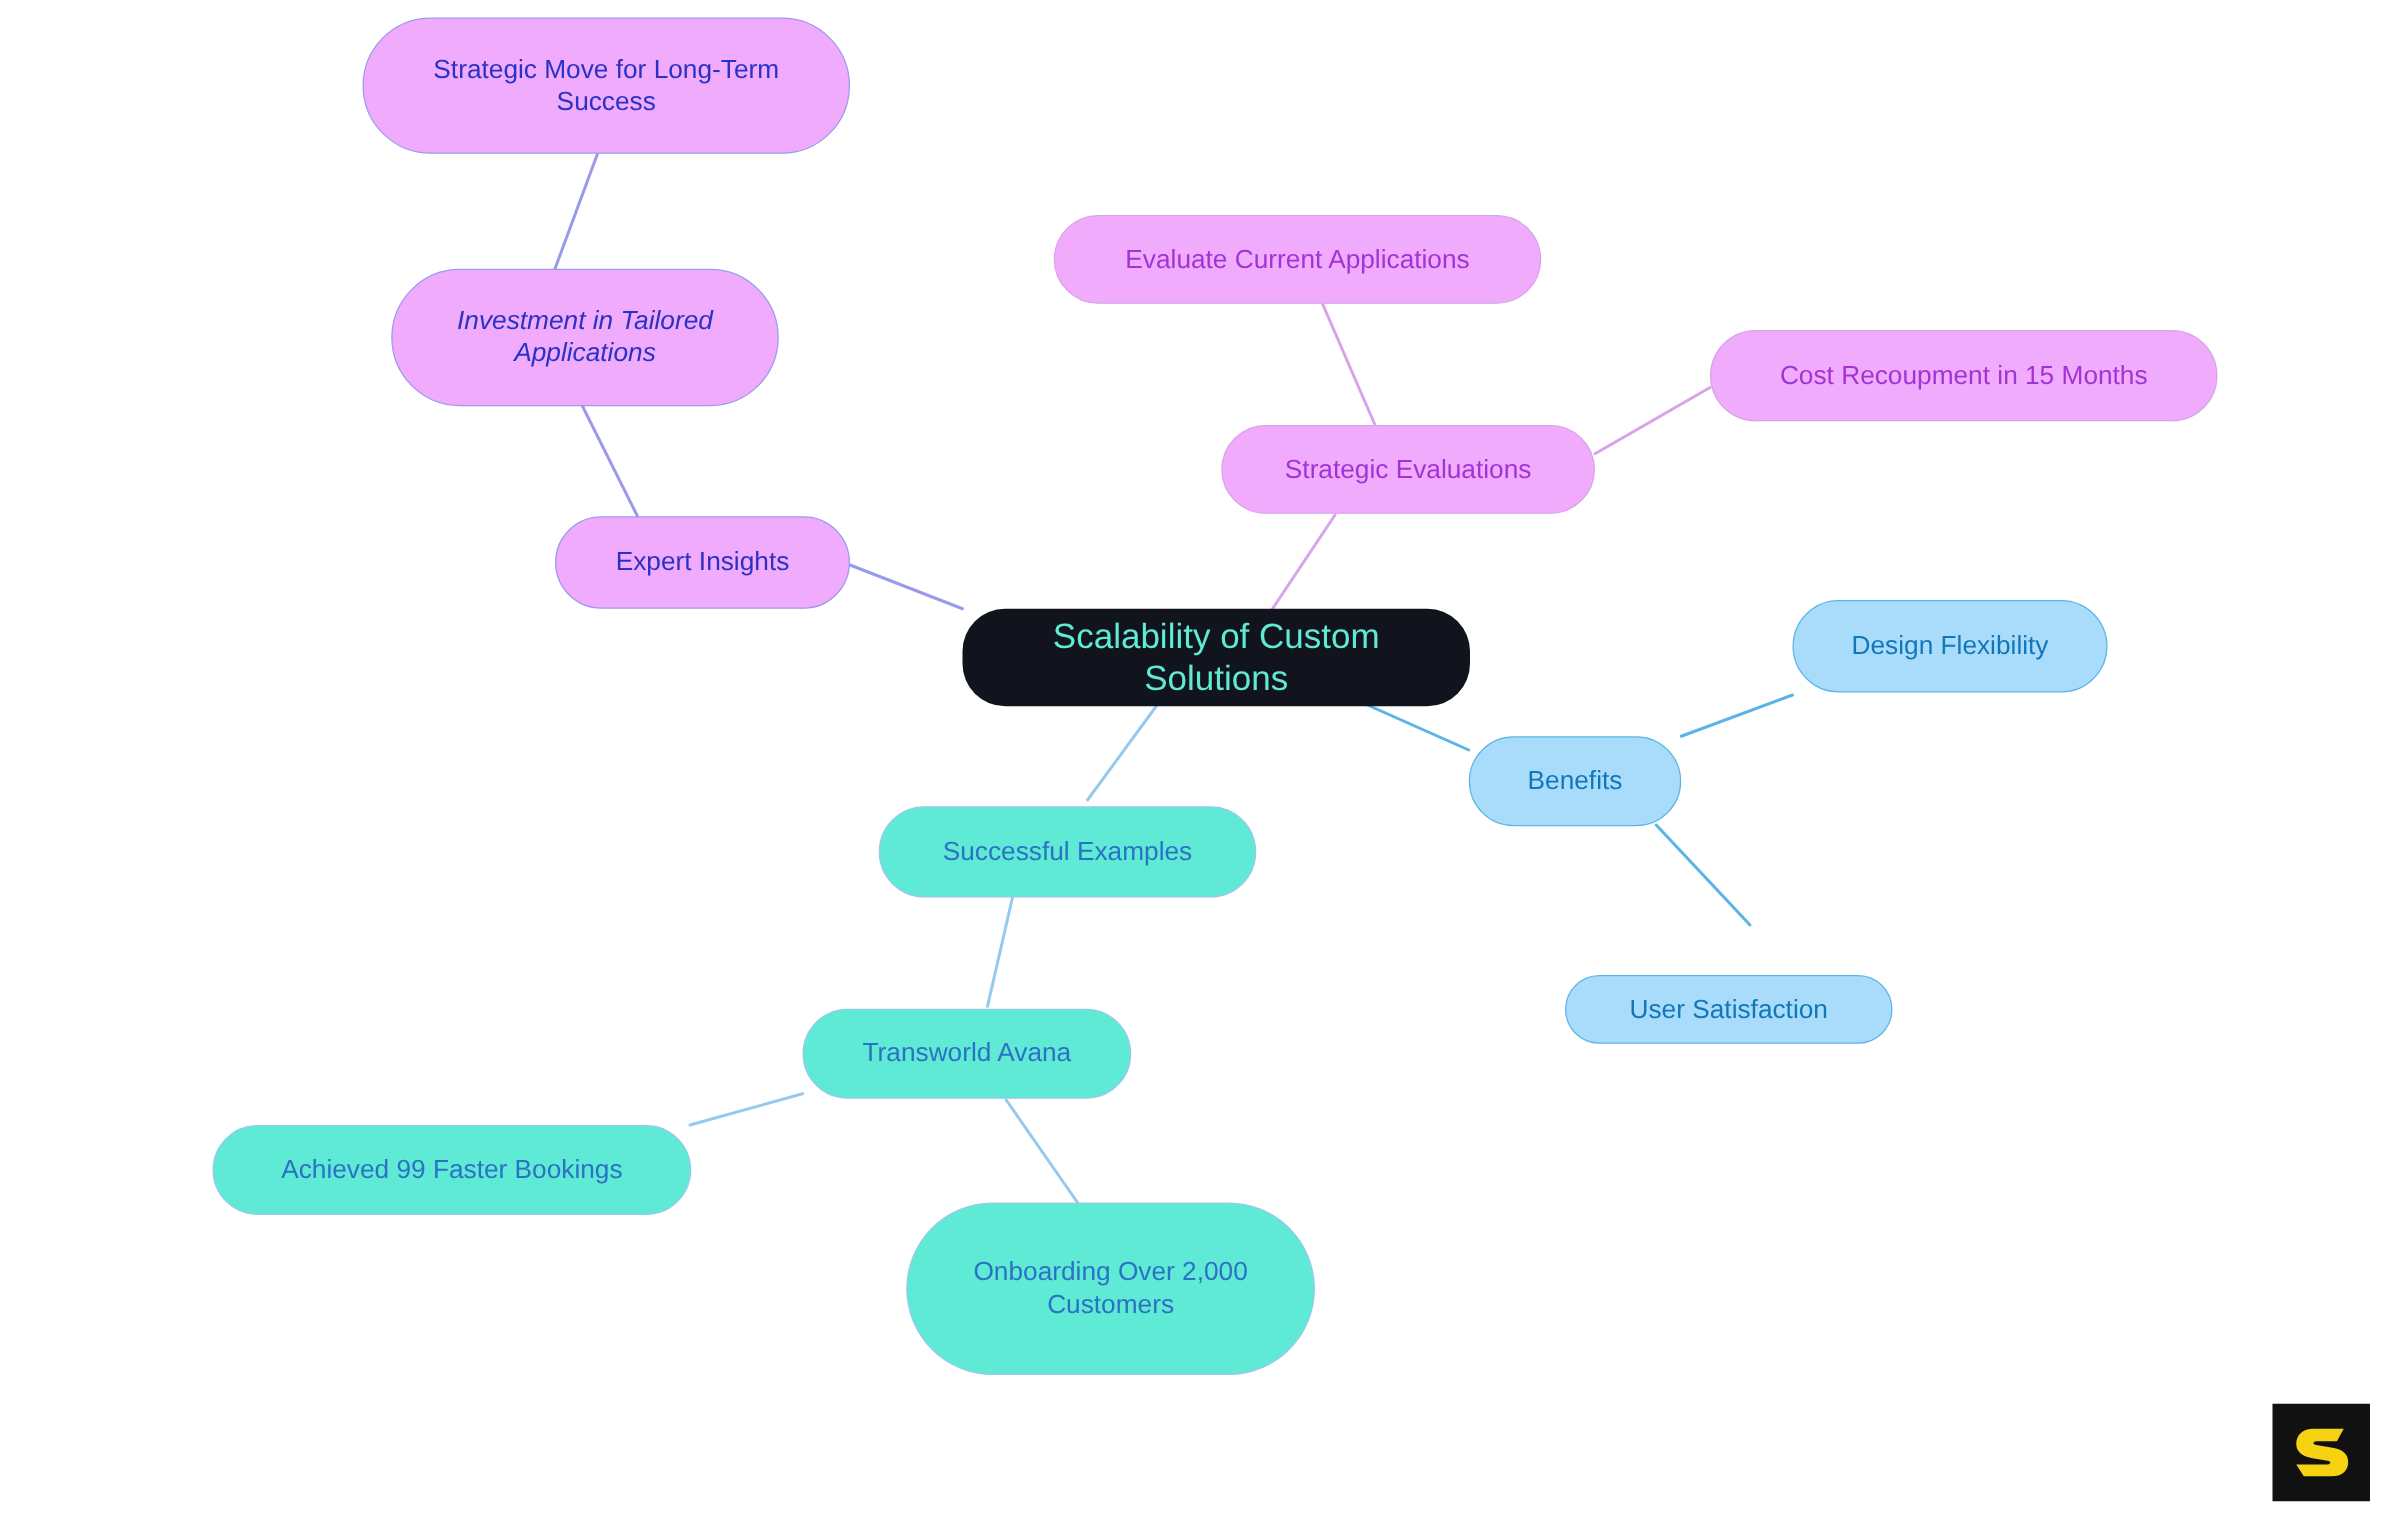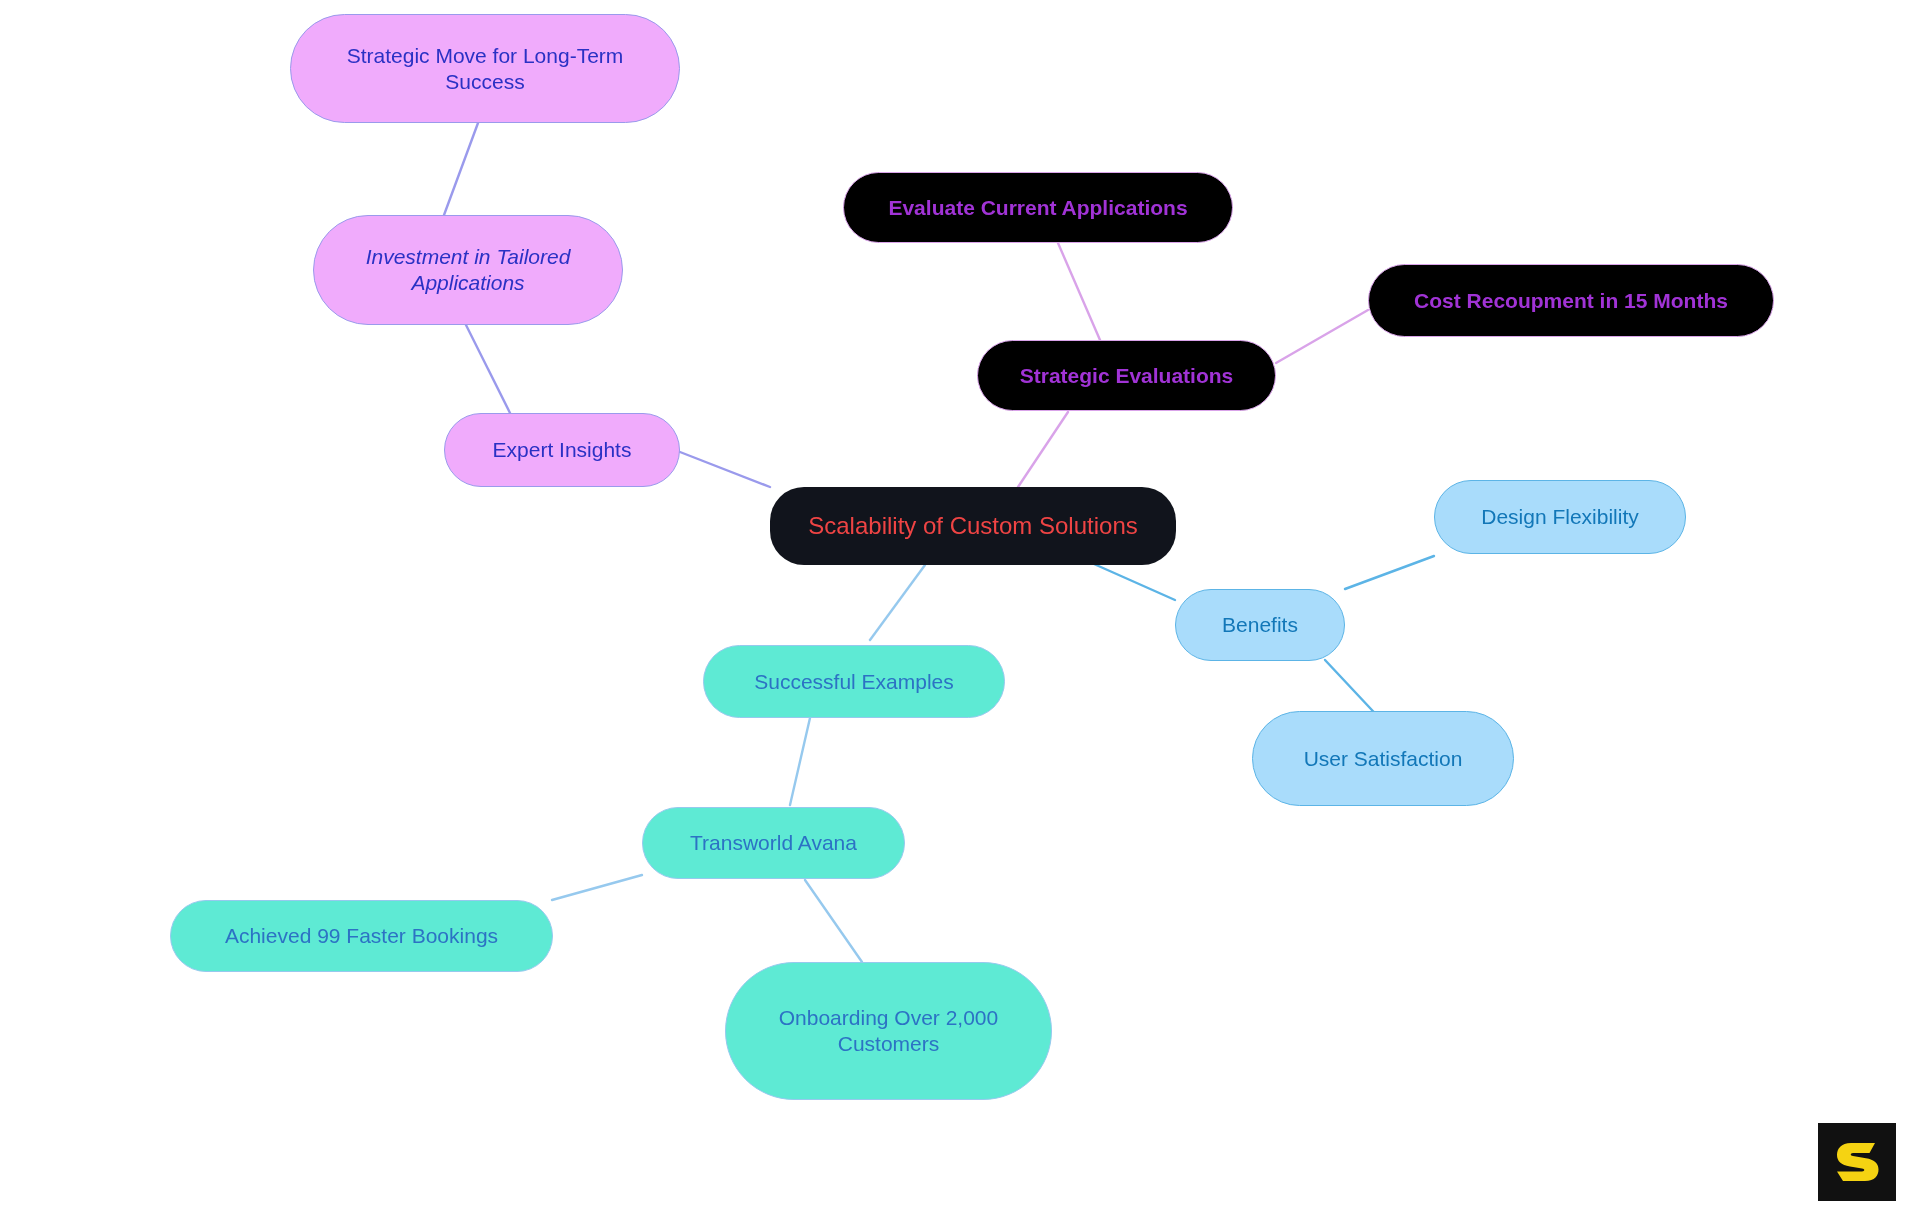--- a/index.html
+++ b/index.html
@@ -41,37 +41,36 @@
     border-radius: 999px;
     border-style: solid;
     border-width: 1.6px;
     line-height: 1.22;
     white-space: pre-line;
     padding: 0 14px;
   }
   .node-root {
     background: #11141c;
     border-color: #11141c;
-    color: #ef4444;
-    font-size: 24px;
+    color: #5eead4;
+    font-size: 28px;
     border-radius: 34px;
     border-width: 0;
   }
   .node-purple {
     background: #f0abfc;
     border-color: #9a9aec;
     color: #2a31c4;
     font-size: 21px;
   }
   .node-pink {
-    background: #000000;
+    background: #f0abfc;
     border-color: #d9a3e9;
     color: #a133d6;
     font-size: 21px;
-    font-weight: bold;
   }
   .node-blue-mid {
     background: #a9dcfb;
     border-color: #5cb4e6;
     color: #1277b8;
     font-size: 21px;
   }
   .node-blue-light {
     background: #5eead4;
     border-color: #96c9ee;
@@ -128,21 +127,21 @@
   <div class="node node-pink" style="left:977px; top:340px; width:299px; height:71px;">Strategic Evaluations</div>
 
   <div class="node node-pink" style="left:843px; top:172px; width:390px; height:71px;">Evaluate Current Applications</div>
 
   <div class="node node-pink" style="left:1368px; top:264px; width:406px; height:73px;">Cost Recoupment in 15 Months</div>
 
   <div class="node node-blue-mid" style="left:1175px; top:589px; width:170px; height:72px;">Benefits</div>
 
   <div class="node node-blue-mid" style="left:1434px; top:480px; width:252px; height:74px;">Design Flexibility</div>
 
-  <div class="node node-blue-mid" style="left:1252px; top:711px; width:262px; height:95px;">User Satisfaction</div>
+  <div class="node node-blue-mid" style="left:1252px; top:780px; width:262px; height:55px;">User Satisfaction</div>
 
   <div class="node node-blue-light" style="left:703px; top:645px; width:302px; height:73px;">Successful Examples</div>
 
   <div class="node node-blue-light" style="left:642px; top:807px; width:263px; height:72px;">Transworld Avana</div>
 
   <div class="node node-blue-light" style="left:170px; top:900px; width:383px; height:72px;">Achieved 99 Faster Bookings</div>
 
   <div class="node node-blue-light" style="left:725px; top:962px; width:327px; height:138px;">Onboarding Over 2,000
 Customers</div>
 

